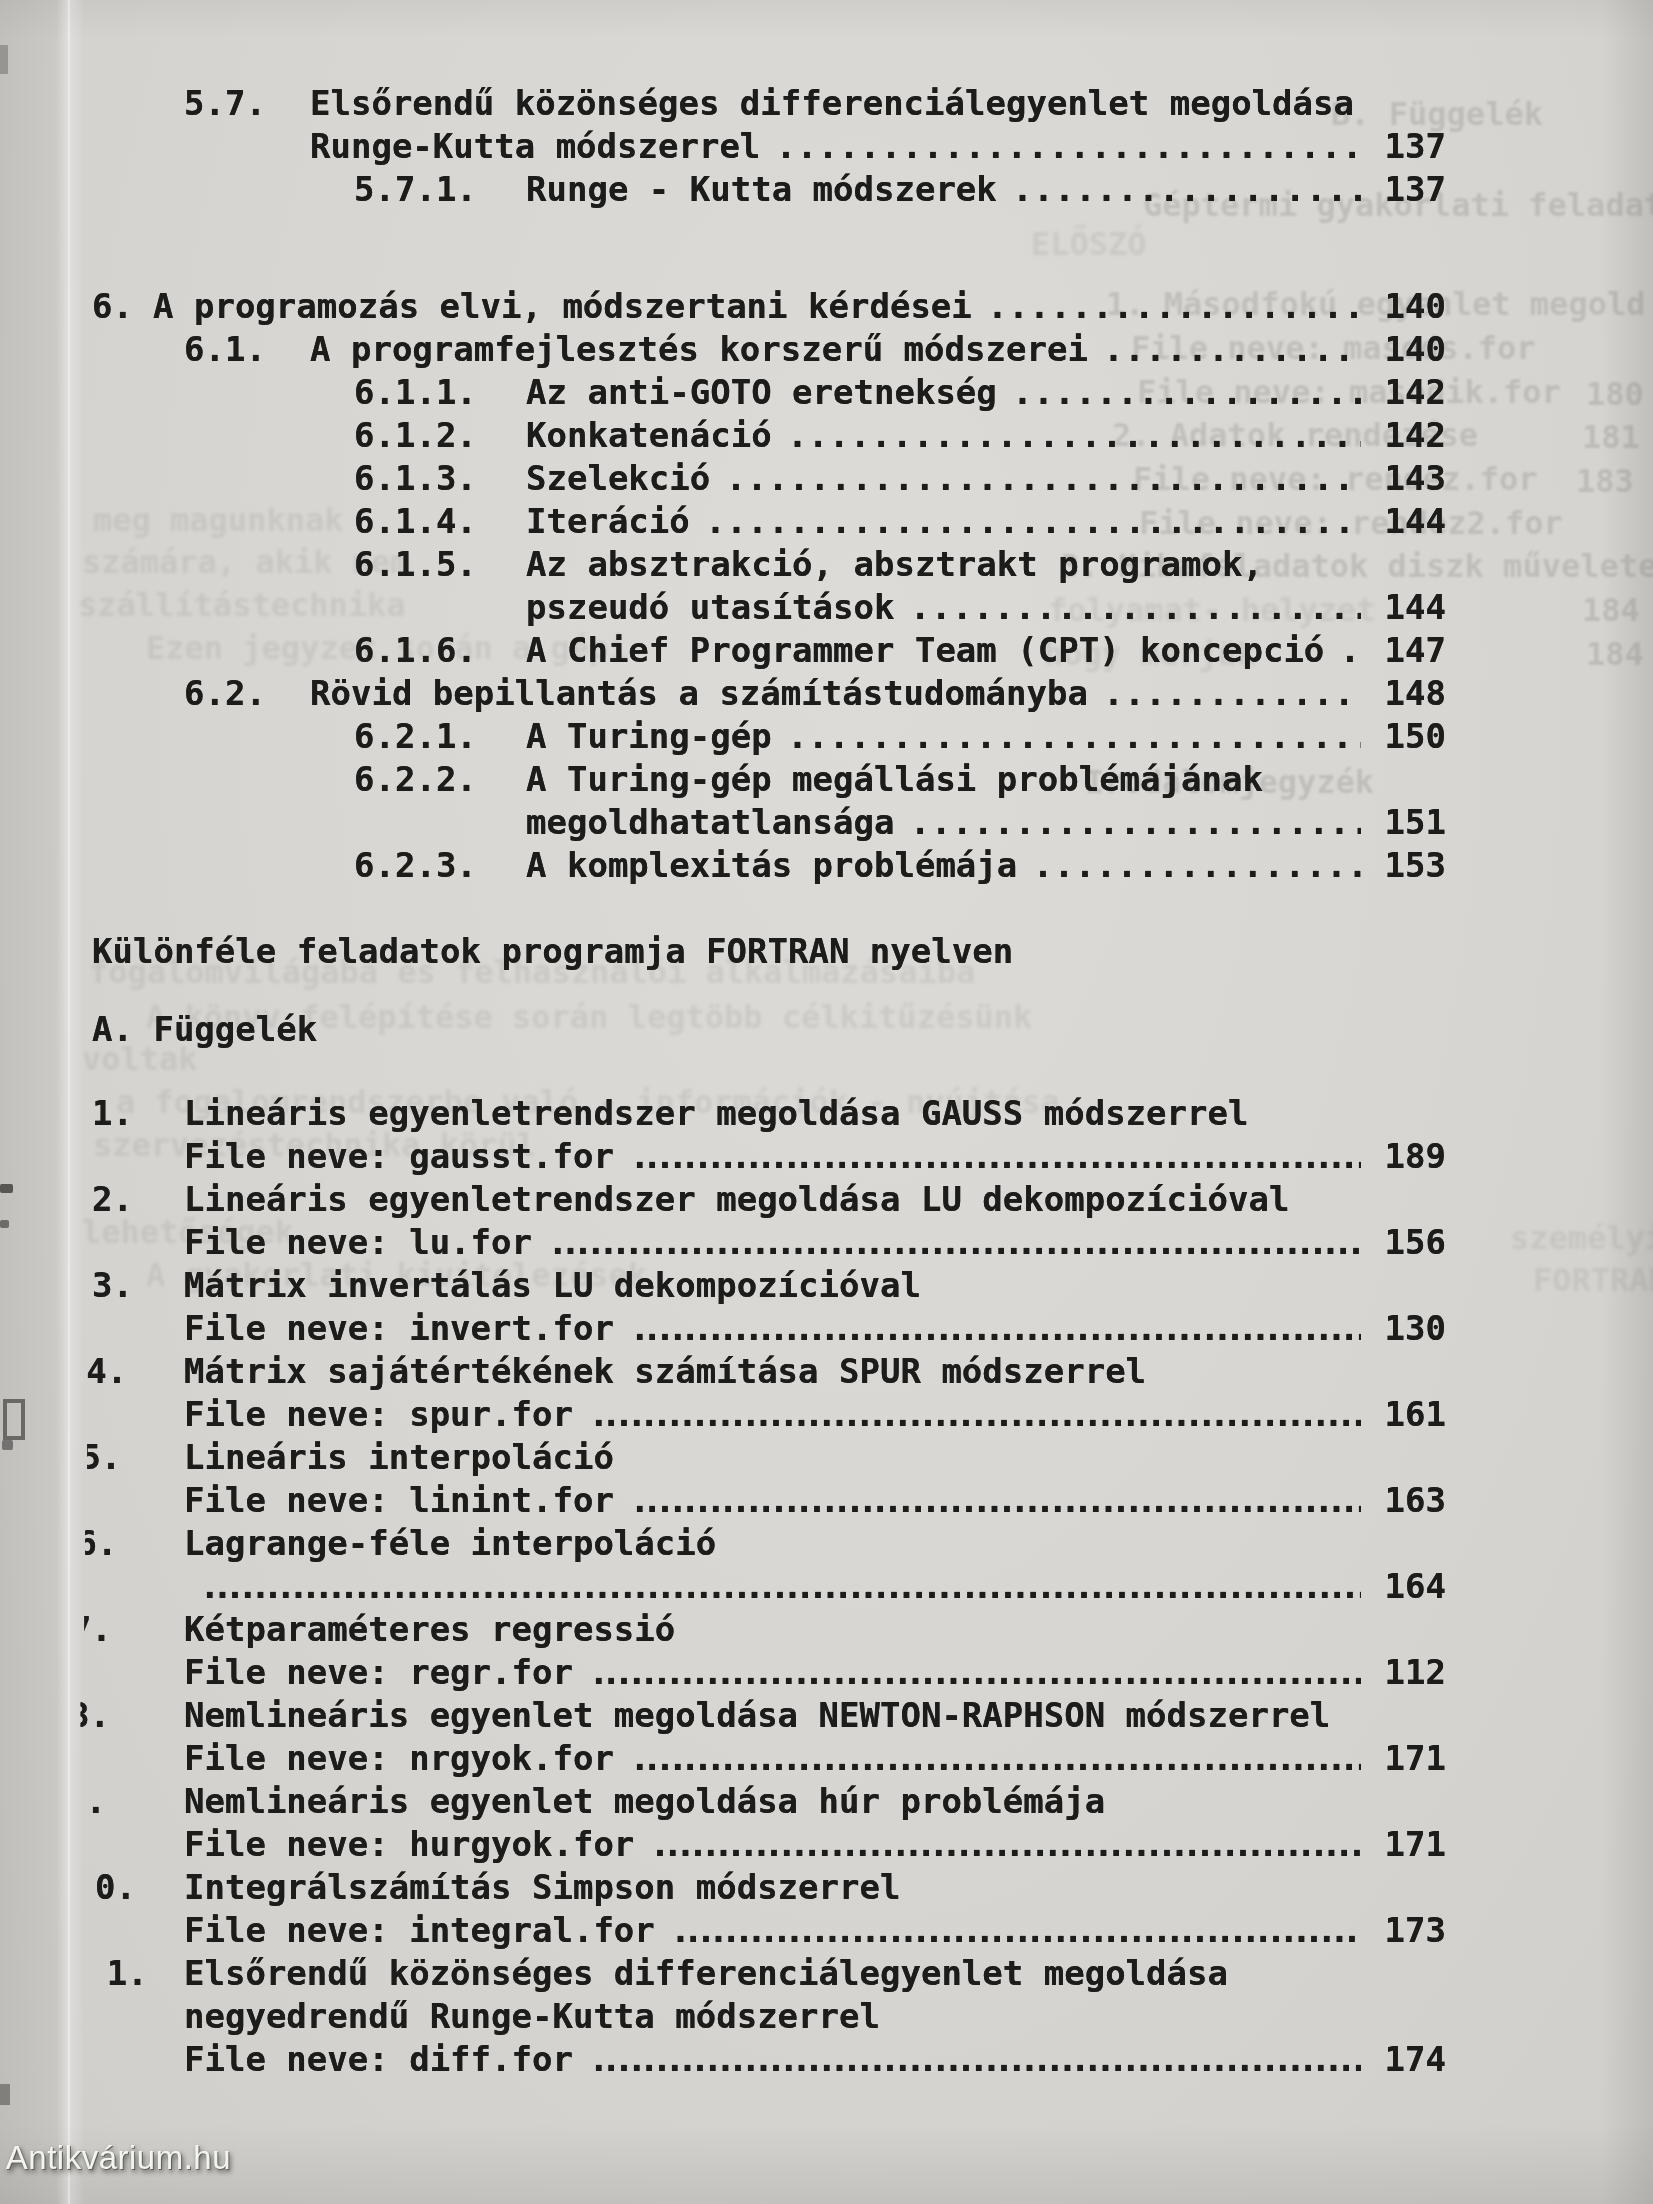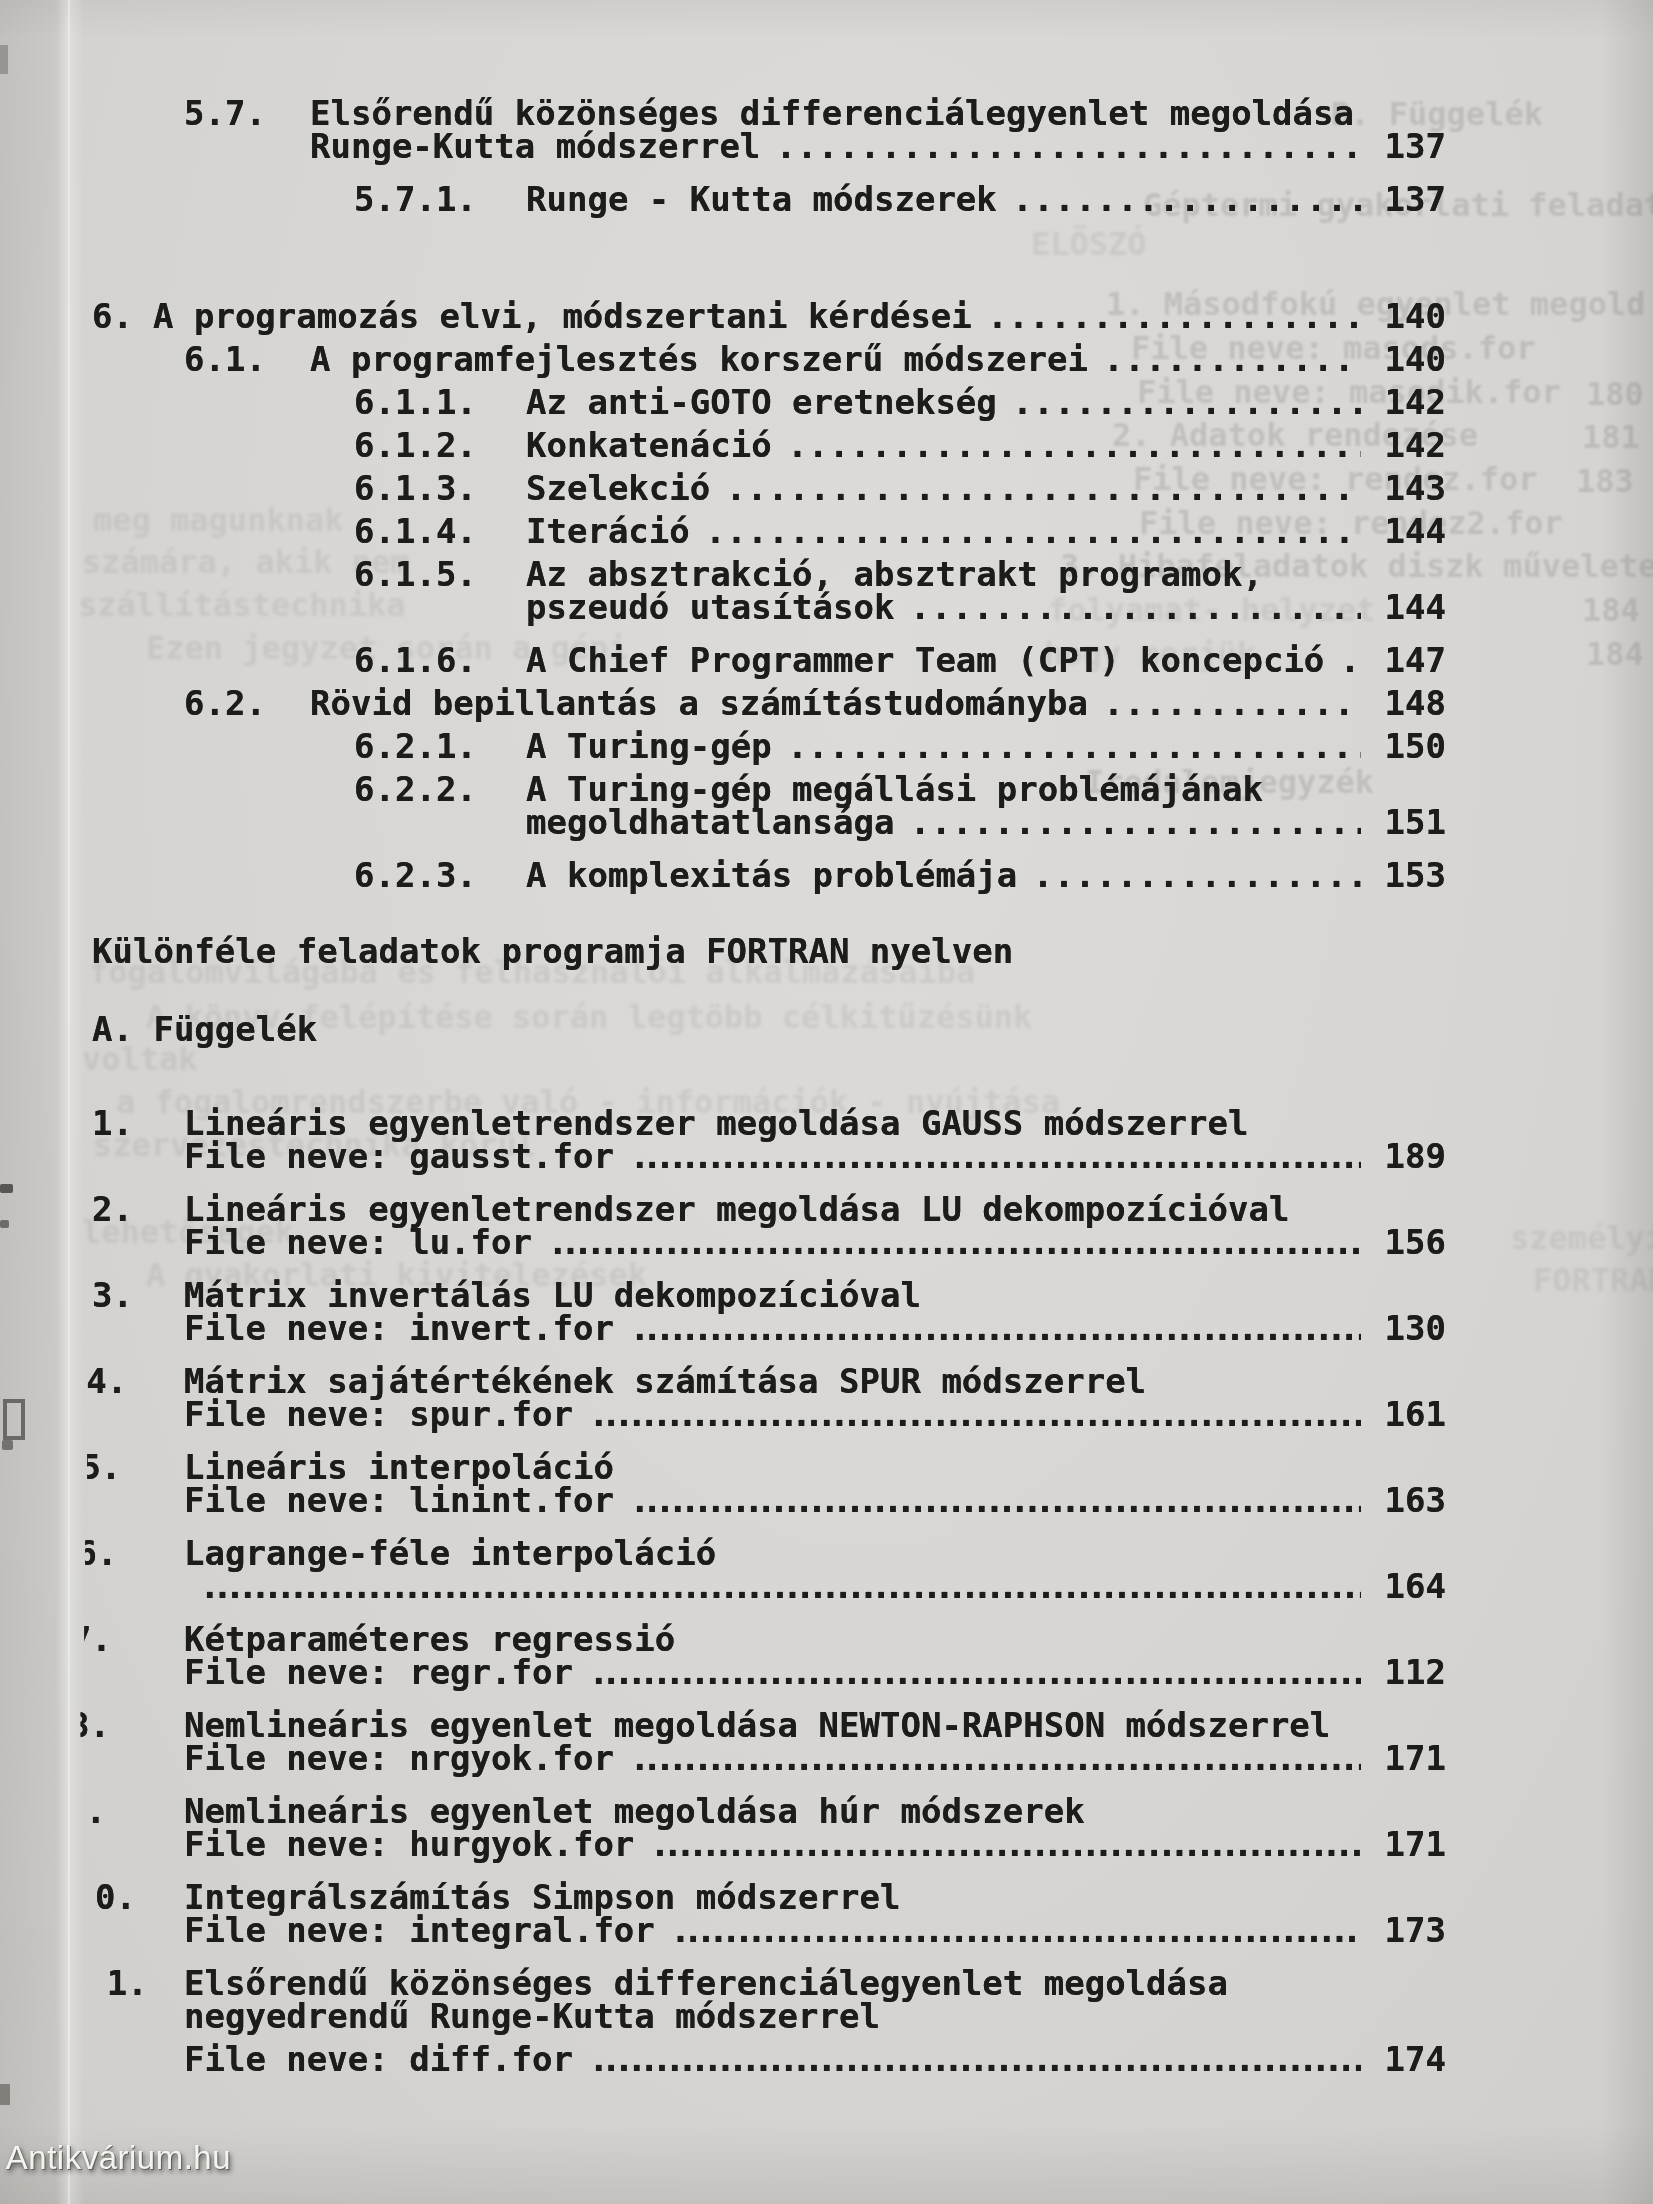--- a/index.html
+++ b/index.html
@@ -8,21 +8,21 @@
     font-family:"DejaVu Sans Mono",monospace;color:#1c1c1a;
     background:
       linear-gradient(90deg, rgba(125,123,118,.20) 0px, rgba(125,123,118,.10) 56px, rgba(255,255,255,.28) 68px, rgba(255,255,255,0) 85px),
       linear-gradient(270deg, rgba(118,116,112,.22) 0px, rgba(118,116,112,0) 53px),
       linear-gradient(0deg, rgba(118,116,112,.18) 0px, rgba(118,116,112,0) 82px),
       linear-gradient(180deg, rgba(118,116,112,.10) 0px, rgba(118,116,112,0) 39px),
       radial-gradient(ellipse at 52% 30%, #dcdbd8 0%, #d7d6d3 48%, #cfcecb 100%);
   }
   .content{position:absolute;left:92px;top:82px;width:1354px;}
   .trow{display:flex;align-items:baseline;height:43px;line-height:43px;font-size:34px;font-weight:bold;white-space:pre;text-shadow:0 0 0.6px rgba(25,25,22,.85);}
-  .tid{flex:none;margin-top:10px;}
+  .tid{flex:none;}
   .lvl0 .tid{width:61px;}
   .lvl1 .tid{margin-left:92px;width:126px;}
   .lvl2 .tid{margin-left:262px;width:172px;}
   .ttext{flex:none;}
   .leader{flex:1 1 0;overflow:hidden;white-space:nowrap;margin:0 7.8px 0 15.5px;letter-spacing:0.5px;}
   .tpage{flex:none;min-width:61px;text-align:right;margin-left:16px;}
   .gap-big{margin-top:74px;}
   .hrow{font-size:34px;font-weight:bold;line-height:43px;height:43px;white-space:pre;text-shadow:0 0 0.6px rgba(25,25,22,.85);}
   #heading-appendix{margin-top:35px;}
   #subheading-appendix{margin-top:43px;}
@@ -313,21 +313,21 @@
           <div class="trow alvl afile">
     <span class="tid"></span>
     <span class="ttext">File neve: nrgyok.for</span>
     <span class="leader">................................................................................................................................................................</span>
     <span class="tpage">171</span>
   </div>
         </div>
         <div class="aitem">
           <div class="trow alvl">
     <span class="tid anum">9.</span>
-    <span class="ttext">Nemlineáris egyenlet megoldása húr módszerek</span>
+    <span class="ttext">Nemlineáris egyenlet megoldása húr problémája</span>
     
     
   </div>
           <div class="trow alvl afile">
     <span class="tid"></span>
     <span class="ttext">File neve: hurgyok.for</span>
     <span class="leader">................................................................................................................................................................</span>
     <span class="tpage">171</span>
   </div>
         </div>

